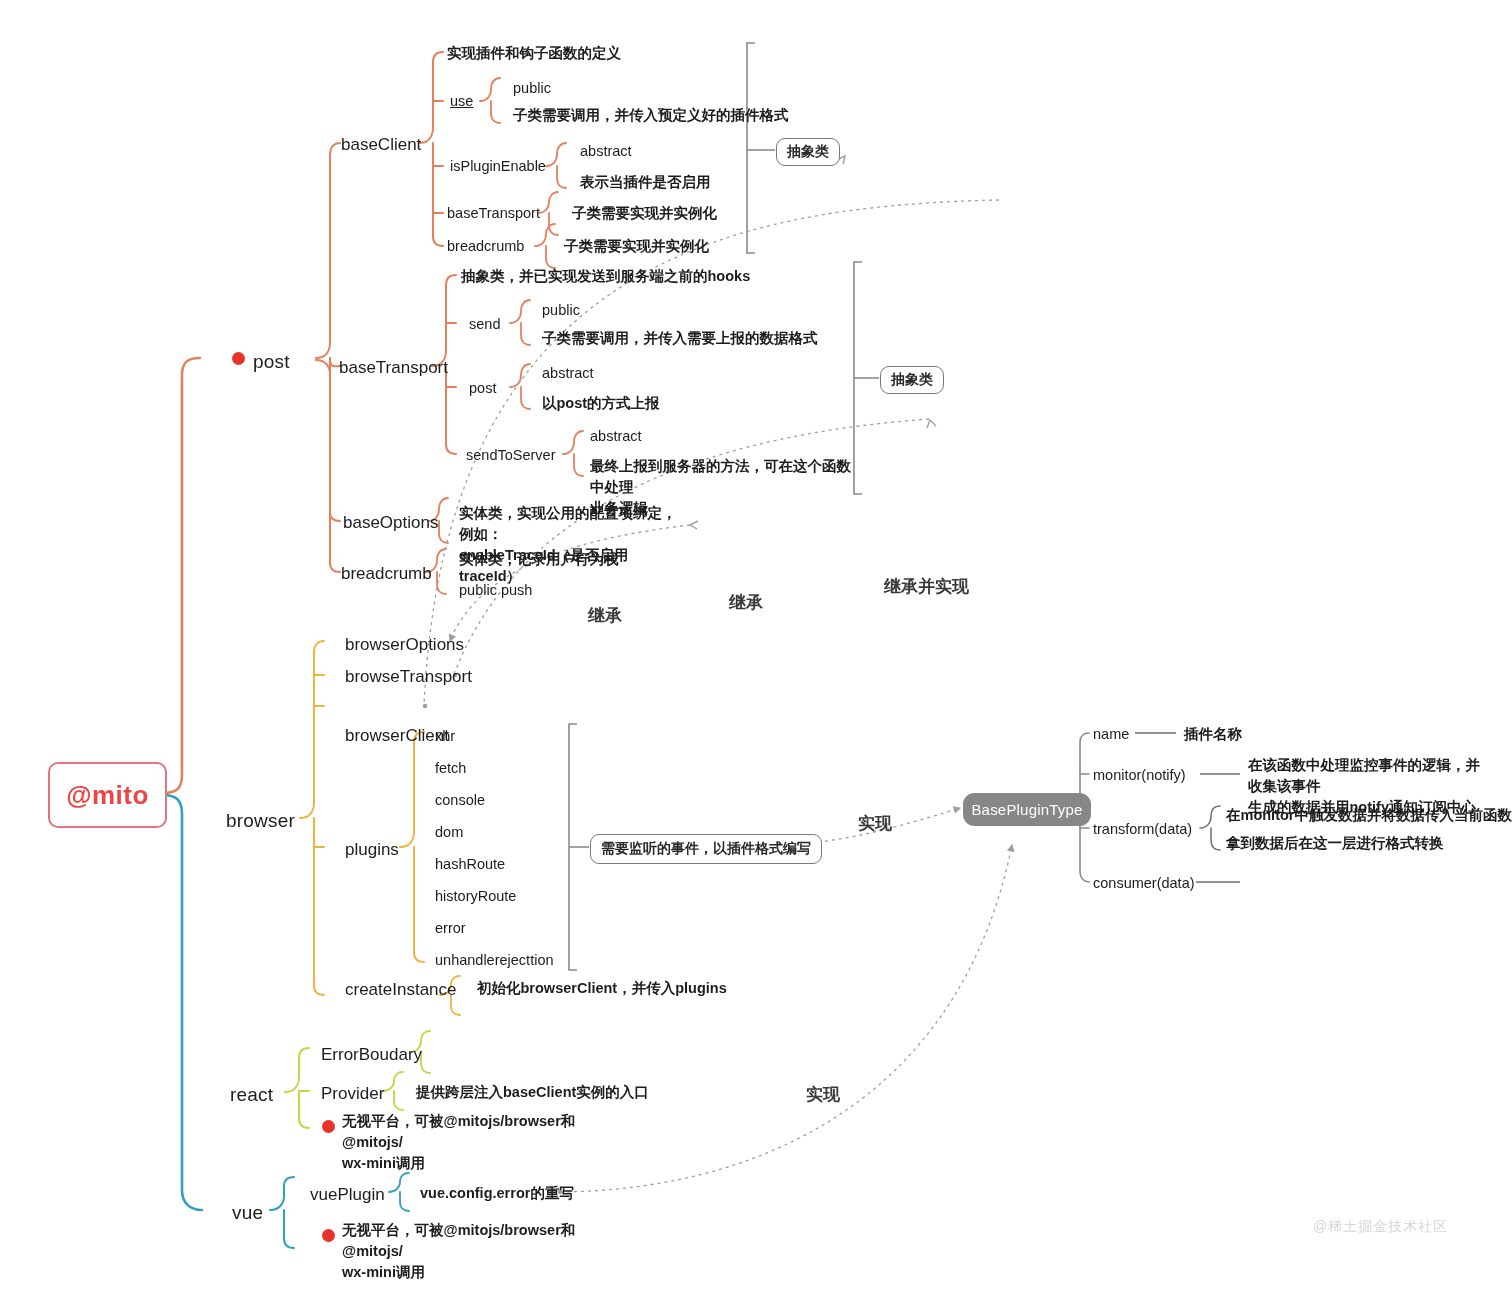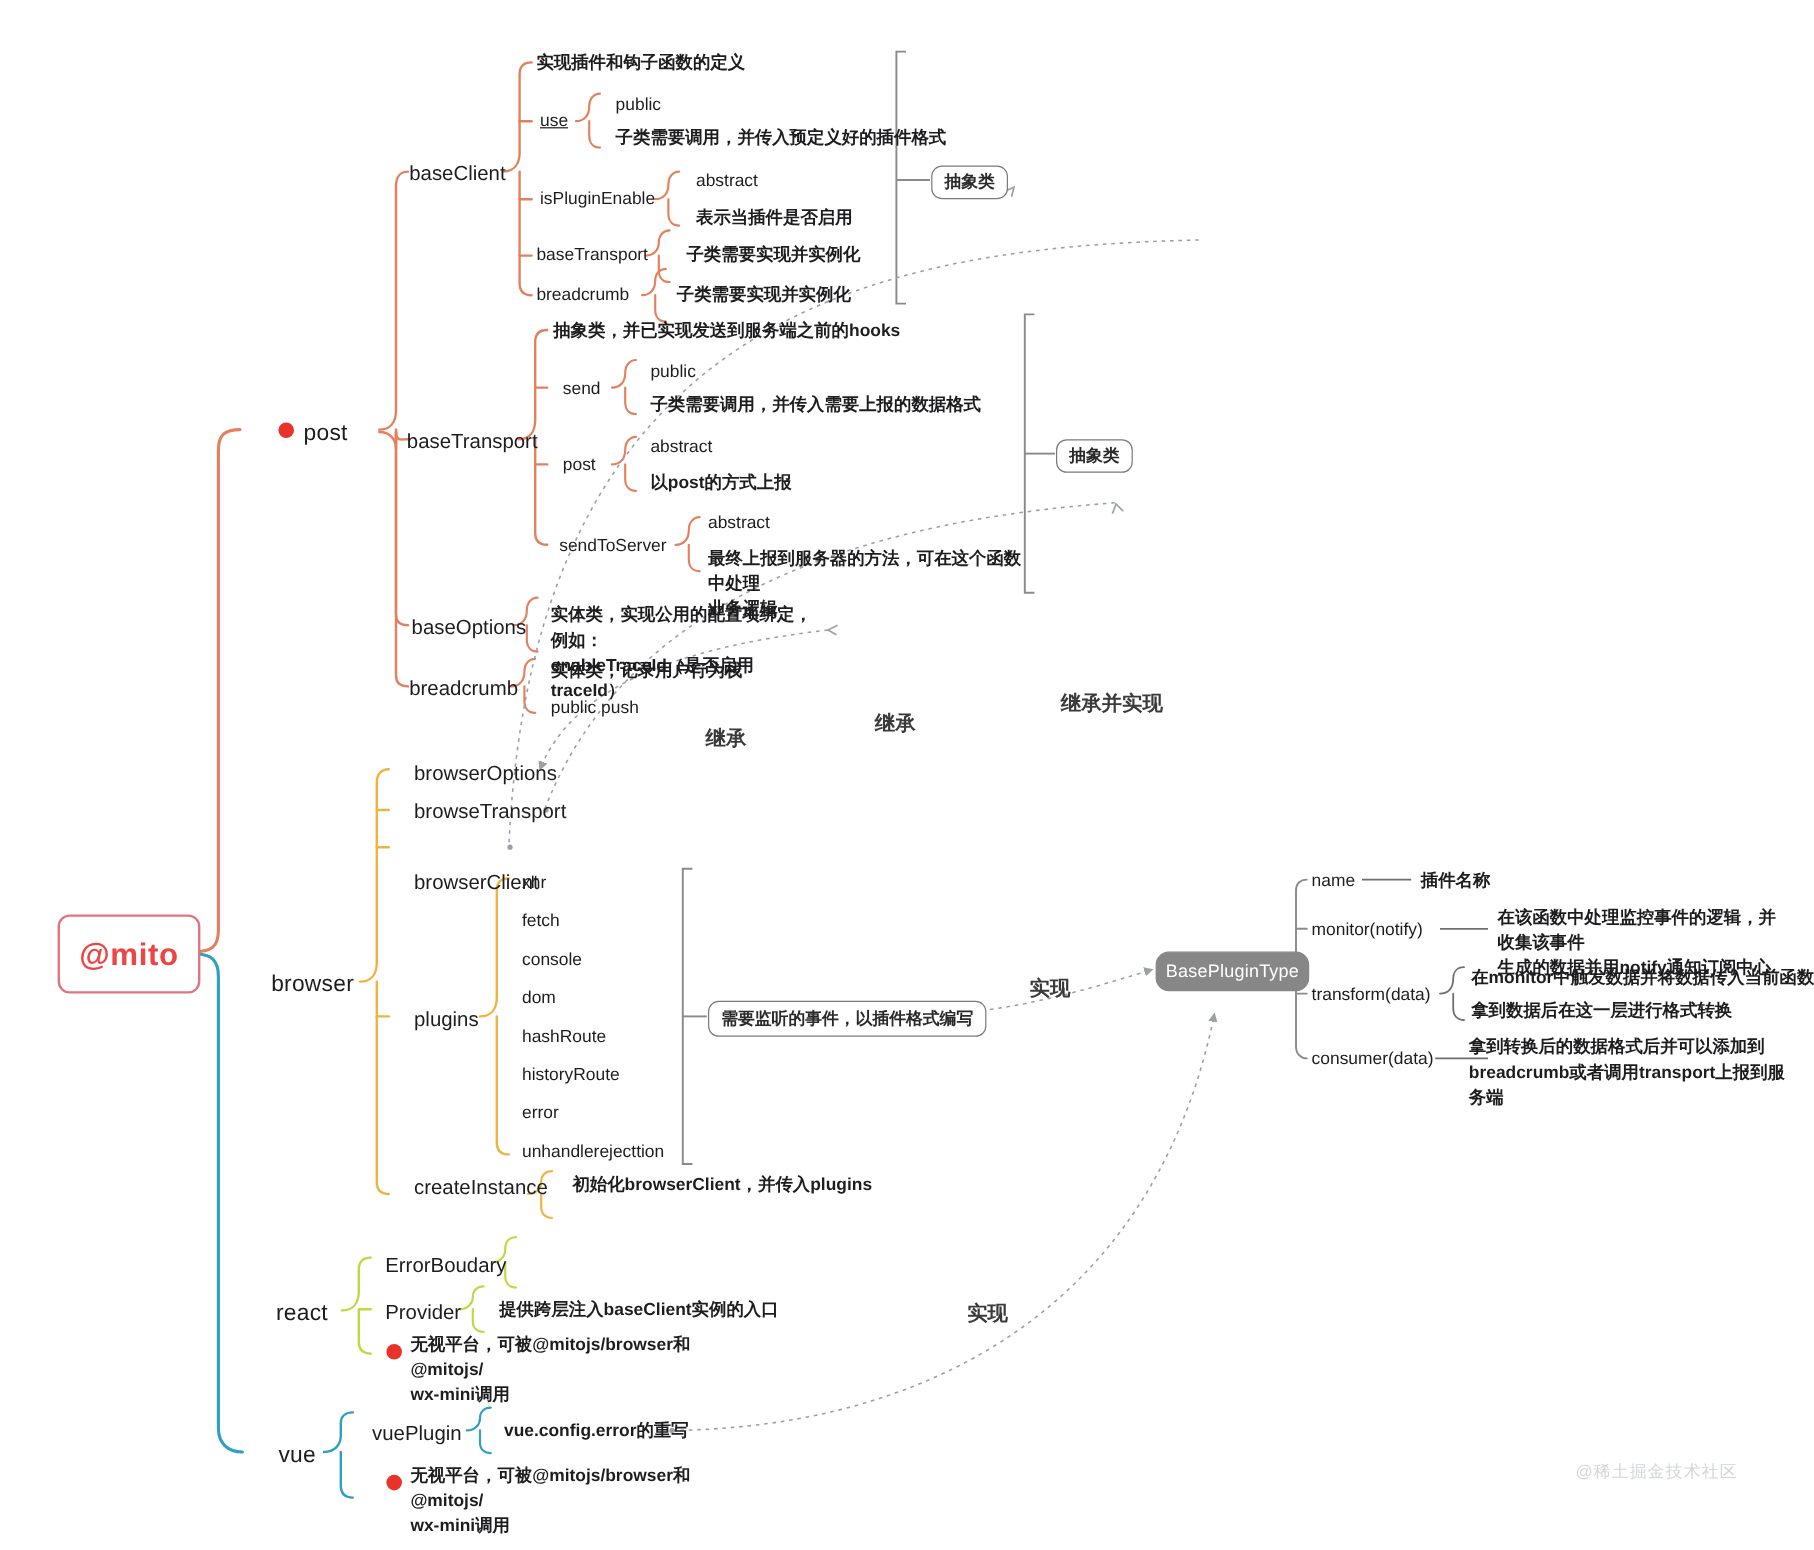--- a/index.html
+++ b/index.html
@@ -325,22 +325,20 @@
 
   <div class="node lvl3" style="left:1093px;top:765px;">monitor(notify)</div>
   <div class="node desc cn wrap" style="left:1248px;top:755px;width:240px;">在该函数中处理监控事件的逻辑，并收集该事件
 生成的数据并用notify通知订阅中心</div>
 
   <div class="node lvl3" style="left:1093px;top:819px;">transform(data)</div>
   <div class="node desc cn" style="left:1226px;top:805px;">在monitor中触发数据并将数据传入当前函数</div>
   <div class="node desc cn" style="left:1226px;top:833px;">拿到数据后在这一层进行格式转换</div>
 
   <div class="node lvl3" style="left:1093px;top:873px;">consumer(data)</div>
-  <div class="node desc cn wrap" style="left:1224px;top:863px;width:265px;">拿到转换后的数据格式后并可以添加到
-breadcrumb或者调用transport上报到服务端</div>
 
   <div class="midlbl" style="left:588px;top:604px;">继承</div>
   <div class="midlbl" style="left:729px;top:591px;">继承</div>
   <div class="midlbl" style="left:884px;top:575px;">继承并实现</div>
   <div class="midlbl" style="left:858px;top:812px;">实现</div>
   <div class="midlbl" style="left:806px;top:1083px;">实现</div>
 
   <div class="wm" style="left:1313px;top:1218px;">@稀土掘金技术社区</div>
 
 </div>

